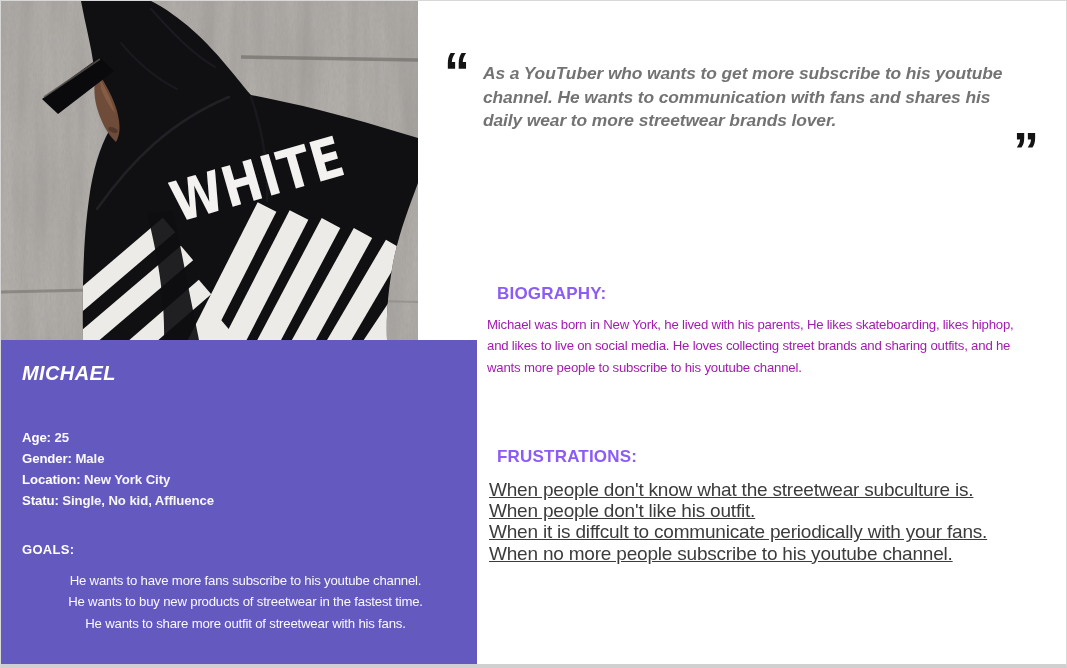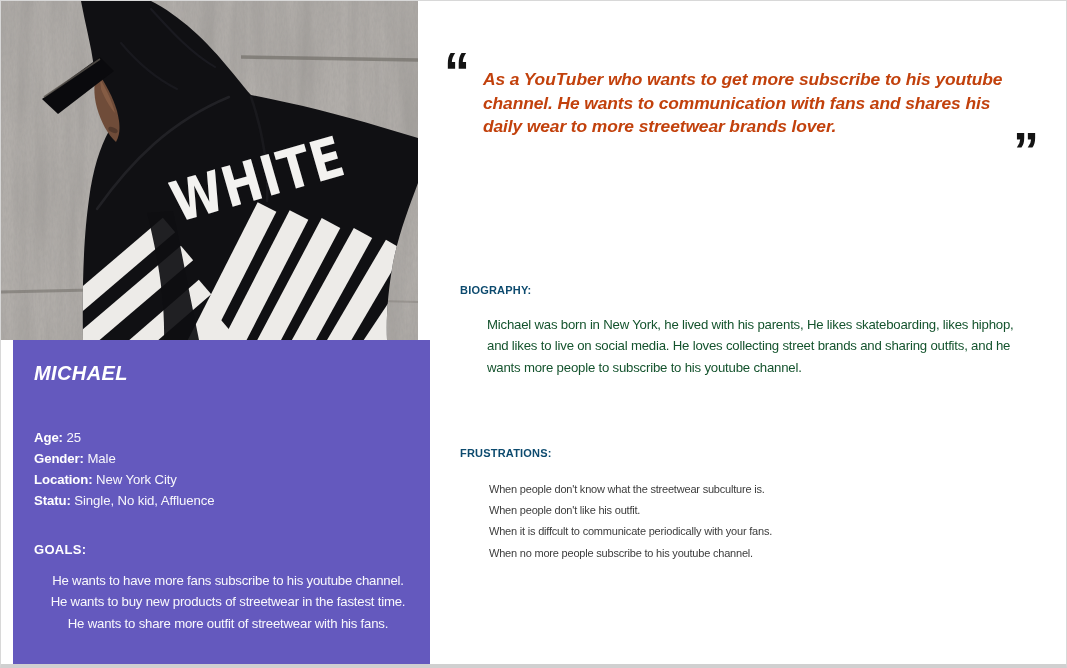--- a/index.html
+++ b/index.html
@@ -6,57 +6,57 @@
   .page {
     position:relative; width:1067px; height:668px; box-sizing:border-box;
     background:#ffffff; overflow:hidden;
     border:1px solid #d8d8d8; border-bottom:4px solid #d0d0d0;
     font-family:"Liberation Sans", sans-serif;
   }
   
   .photo-wrap { position:absolute; left:0; top:0; width:417px; height:339px; }
   .photo-wrap svg { display:block; }
   .profile-panel {
-    position:absolute; left:12px; top:339px; width:417px; height:324px;
+    position:absolute; left:0; top:339px; width:476px; height:324px;
     box-sizing:border-box; padding:22px 8px 0 21px;
     background:var(--accent,#6459BE); color:#ffffff;
   }
   .persona-name { font-size:20px; font-weight:700; font-style:italic; letter-spacing:.4px; }
   .profile-fields { margin-top:42px; font-size:13.2px; line-height:21px; letter-spacing:-.1px; }
   .field-row { white-space:nowrap; }
   .field-label { font-weight:700; }
-  .field-value { font-weight:400; opacity:.95; }
+  .field-value { font-weight:700; opacity:.95; }
   .goals-heading { margin-top:31px; font-size:13px; font-weight:700; letter-spacing:.3px; }
   .goals-list { margin-top:13px; font-size:13.2px; line-height:21.4px; letter-spacing:-.2px;text-align:center; }
   .goal-item { white-space:nowrap; opacity:.96; }
   
   .quote-mark {
     position:absolute; font-size:52px; font-weight:700; color:#141414;
     line-height:1; font-style:normal;
   }
   .quote-open  { left:443px; top:44px; }
   .quote-close { left:1012px; top:124px; }
   .quote-text {
-    position:absolute; left:482px; top:67px; width:545px;
+    position:absolute; left:482px; top:61px; width:545px;
     font-size:17.4px; line-height:23.6px; font-weight:700; font-style:italic;
-    color:#c2410c; letter-spacing:-.1px;
+    color:#737373; letter-spacing:-.1px;
   }
   .section-heading {
-    position:absolute; left:459px; font-size:11px; font-weight:700;
-    color:#0c4a6e; letter-spacing:.2px;
+    position:absolute; left:496px; font-size:17px; font-weight:700;
+    color:#8b5cf6; letter-spacing:.2px;
   }
   .bio-heading  { top:283px; }
   .bio-text {
     position:absolute; left:486px; top:313px; width:528px;
-    font-size:13.2px; line-height:21.3px; color:#14532d; letter-spacing:-.2px;
+    font-size:13.2px; line-height:21.3px; color:#a21caf; letter-spacing:-.2px;
   }
   .frus-heading { top:446px; }
   .frus-list {
     position:absolute; left:488px; top:478px;
-    font-size:11px; line-height:21.2px; color:#3c3c3c; letter-spacing:-.2px;
+    font-size:19px; line-height:21.2px; color:#3c3c3c; letter-spacing:-.2px;text-decoration:underline;
   }
   .frus-item { white-space:nowrap; }
 </style>
 </head>
 <body>
 
 <div class="page">
 
   <div class="photo-wrap">
     <svg width="417" height="339" viewBox="0 0 417 339" xmlns="http://www.w3.org/2000/svg">

